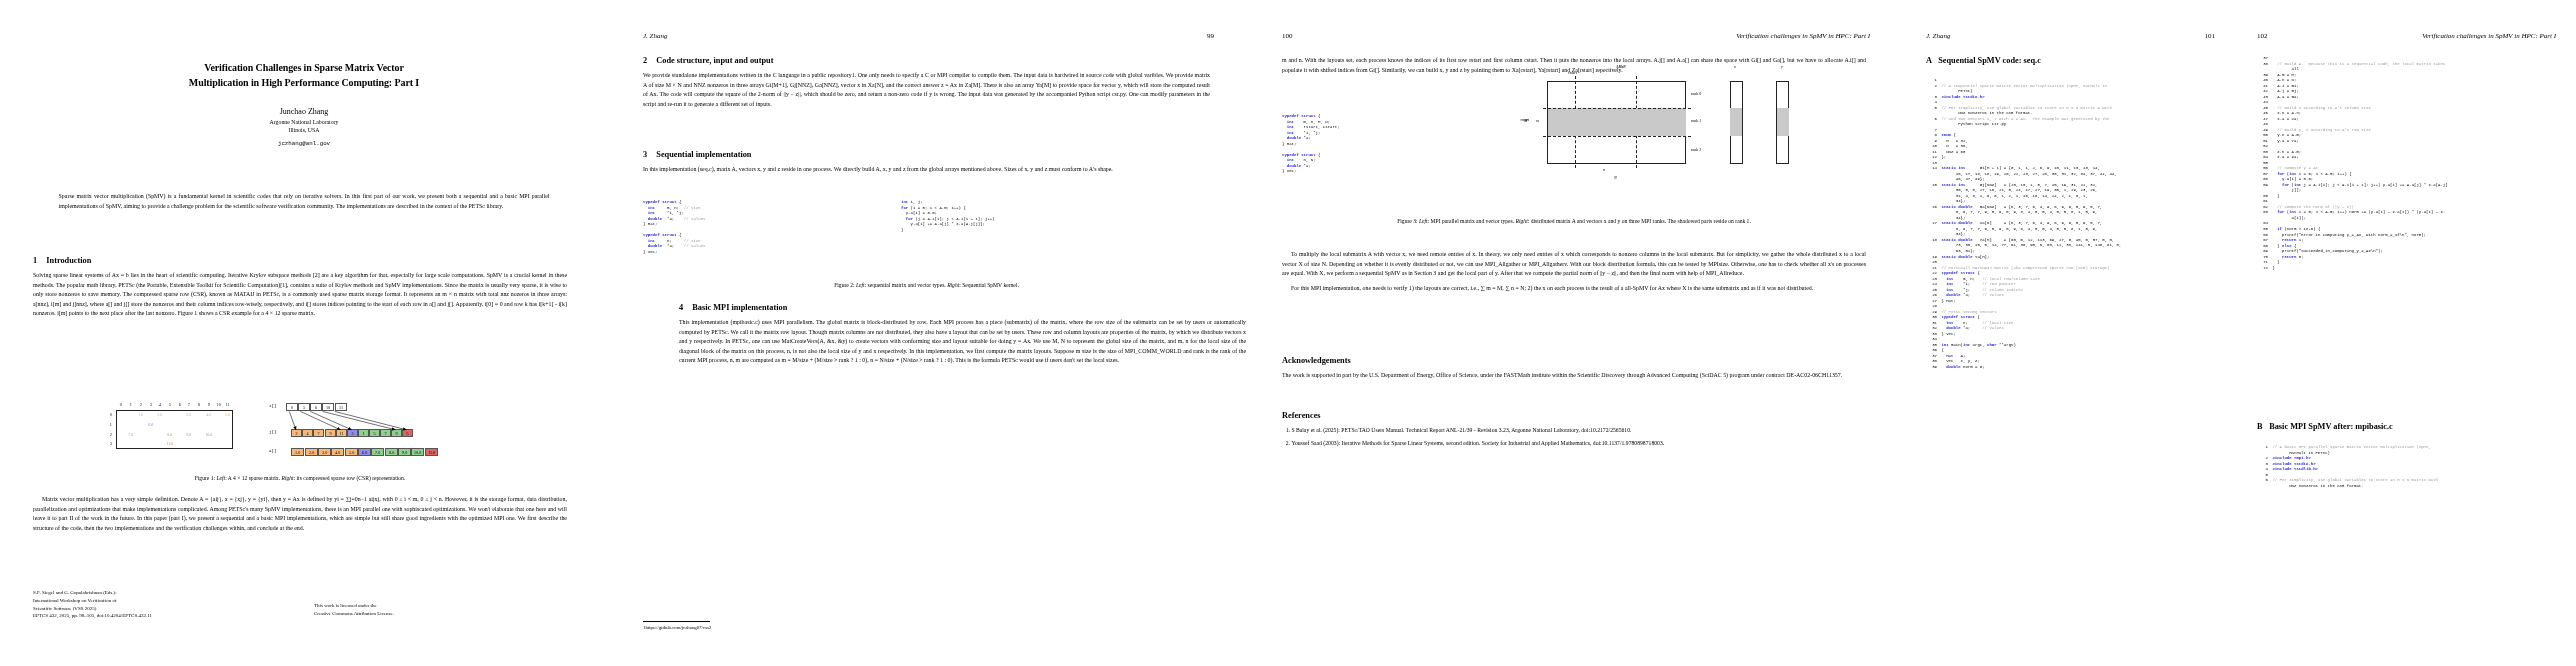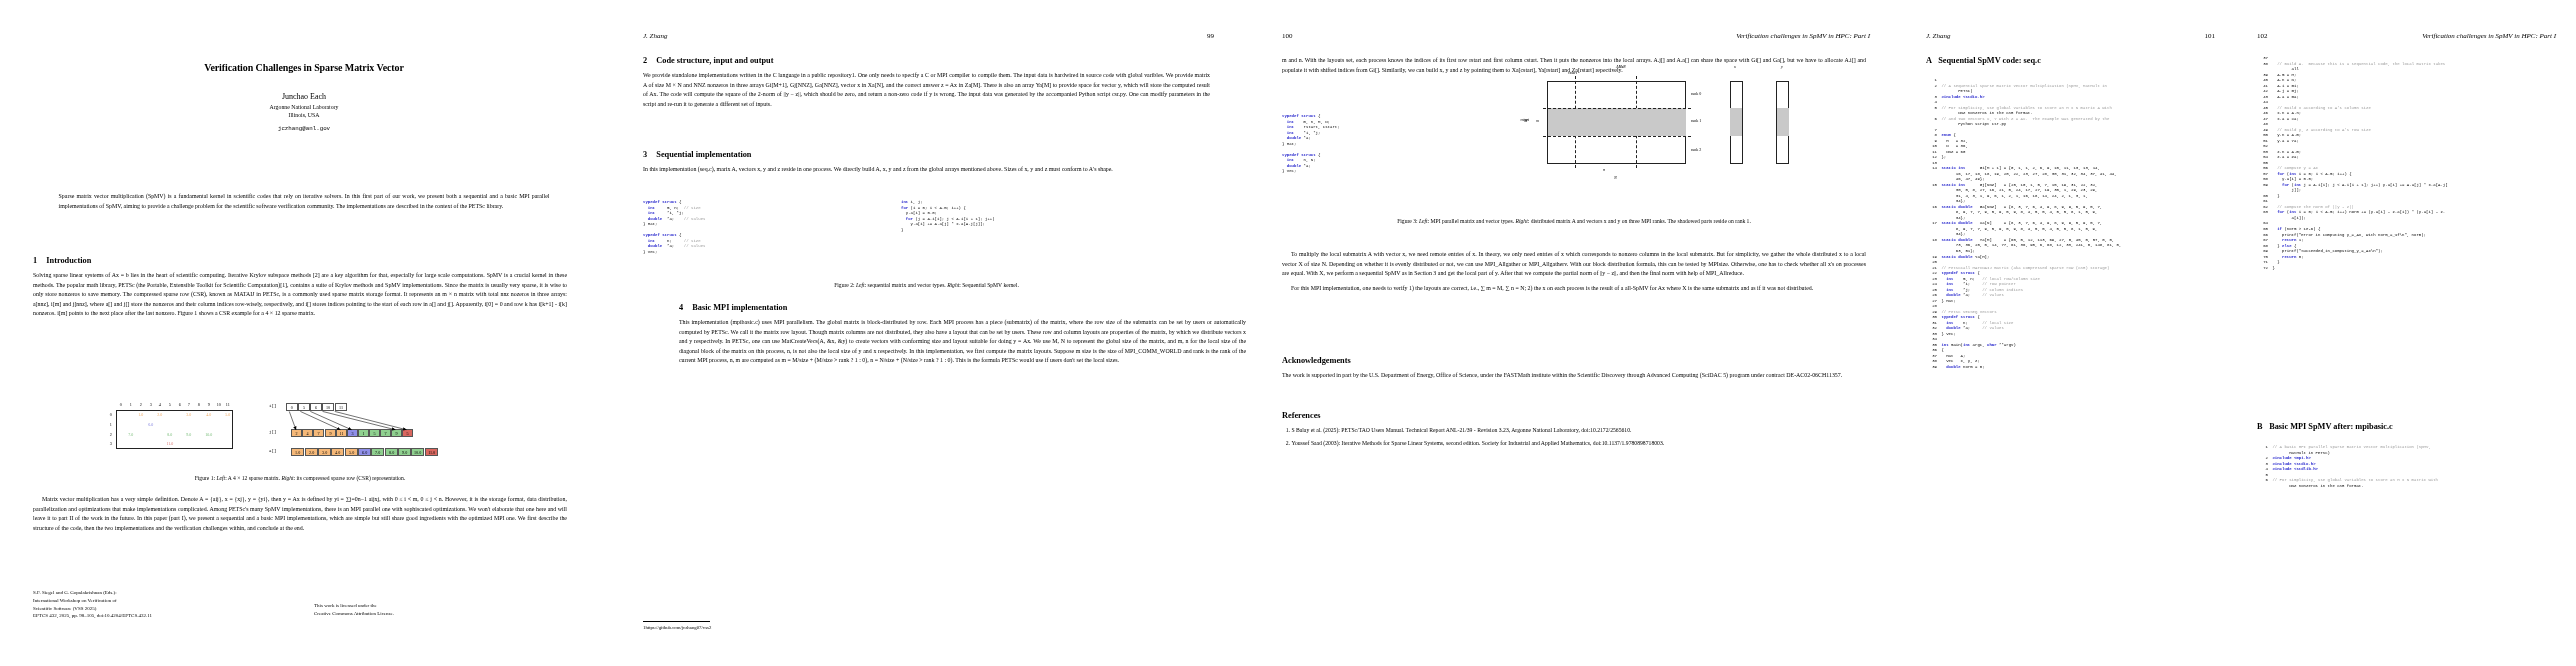--- a/index.html
+++ b/index.html
@@ -125,22 +125,23 @@
 </style>
 </head>
 <body>
 
 <div id="sheet">
 
   <div class="page" style="left:0; width:609px;">
     <div class="page-inner" style="left:33px; top:61px; width:542px;">
       <div class="h1">
         <div>Verification Challenges in Sparse Matrix Vector</div>
-      </div>
-      <div class="author">Junchao Each</div>
+        <div>Multiplication in High Performance Computing: Part I</div>
+      </div>
+      <div class="author">Junchao Zhang</div>
       <div class="affil">
         <div>Argonne National Laboratory</div>
         <div>Illinois, USA</div>
       </div>
       <div class="email">jczhang@anl.gov</div>
     </div>
 
     <div class="page-inner" style="left:33px; top:192px; width:542px;">
       <div class="abstract">Sparse matrix vector multiplication (SpMV) is a fundamental kernel in scientific codes that rely on iterative solvers. In this first part of our work, we present both a sequential and a basic MPI parallel implementations of SpMV, aiming to provide a challenge problem for the scientific software verification community. The implementations are described in the context of the PETSc library.</div>
     </div>

